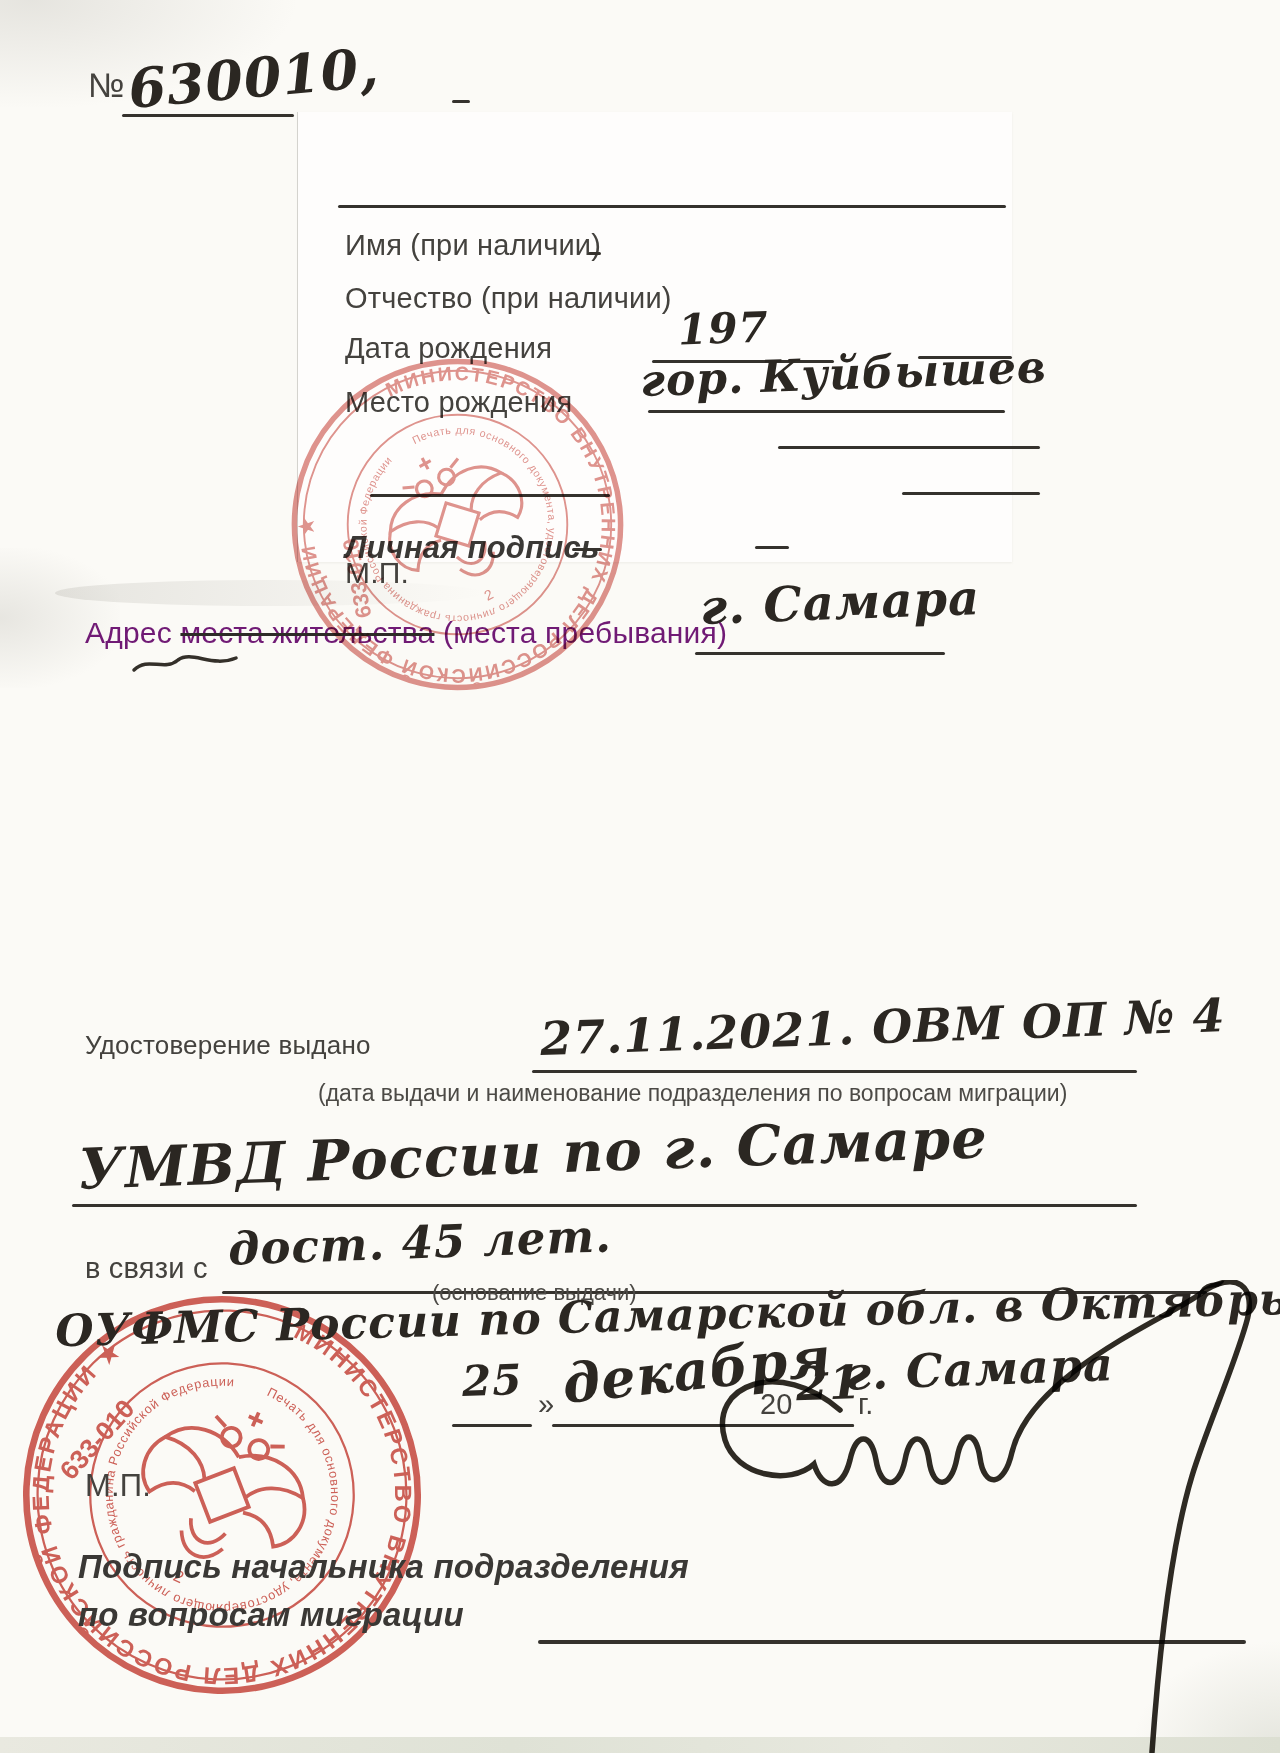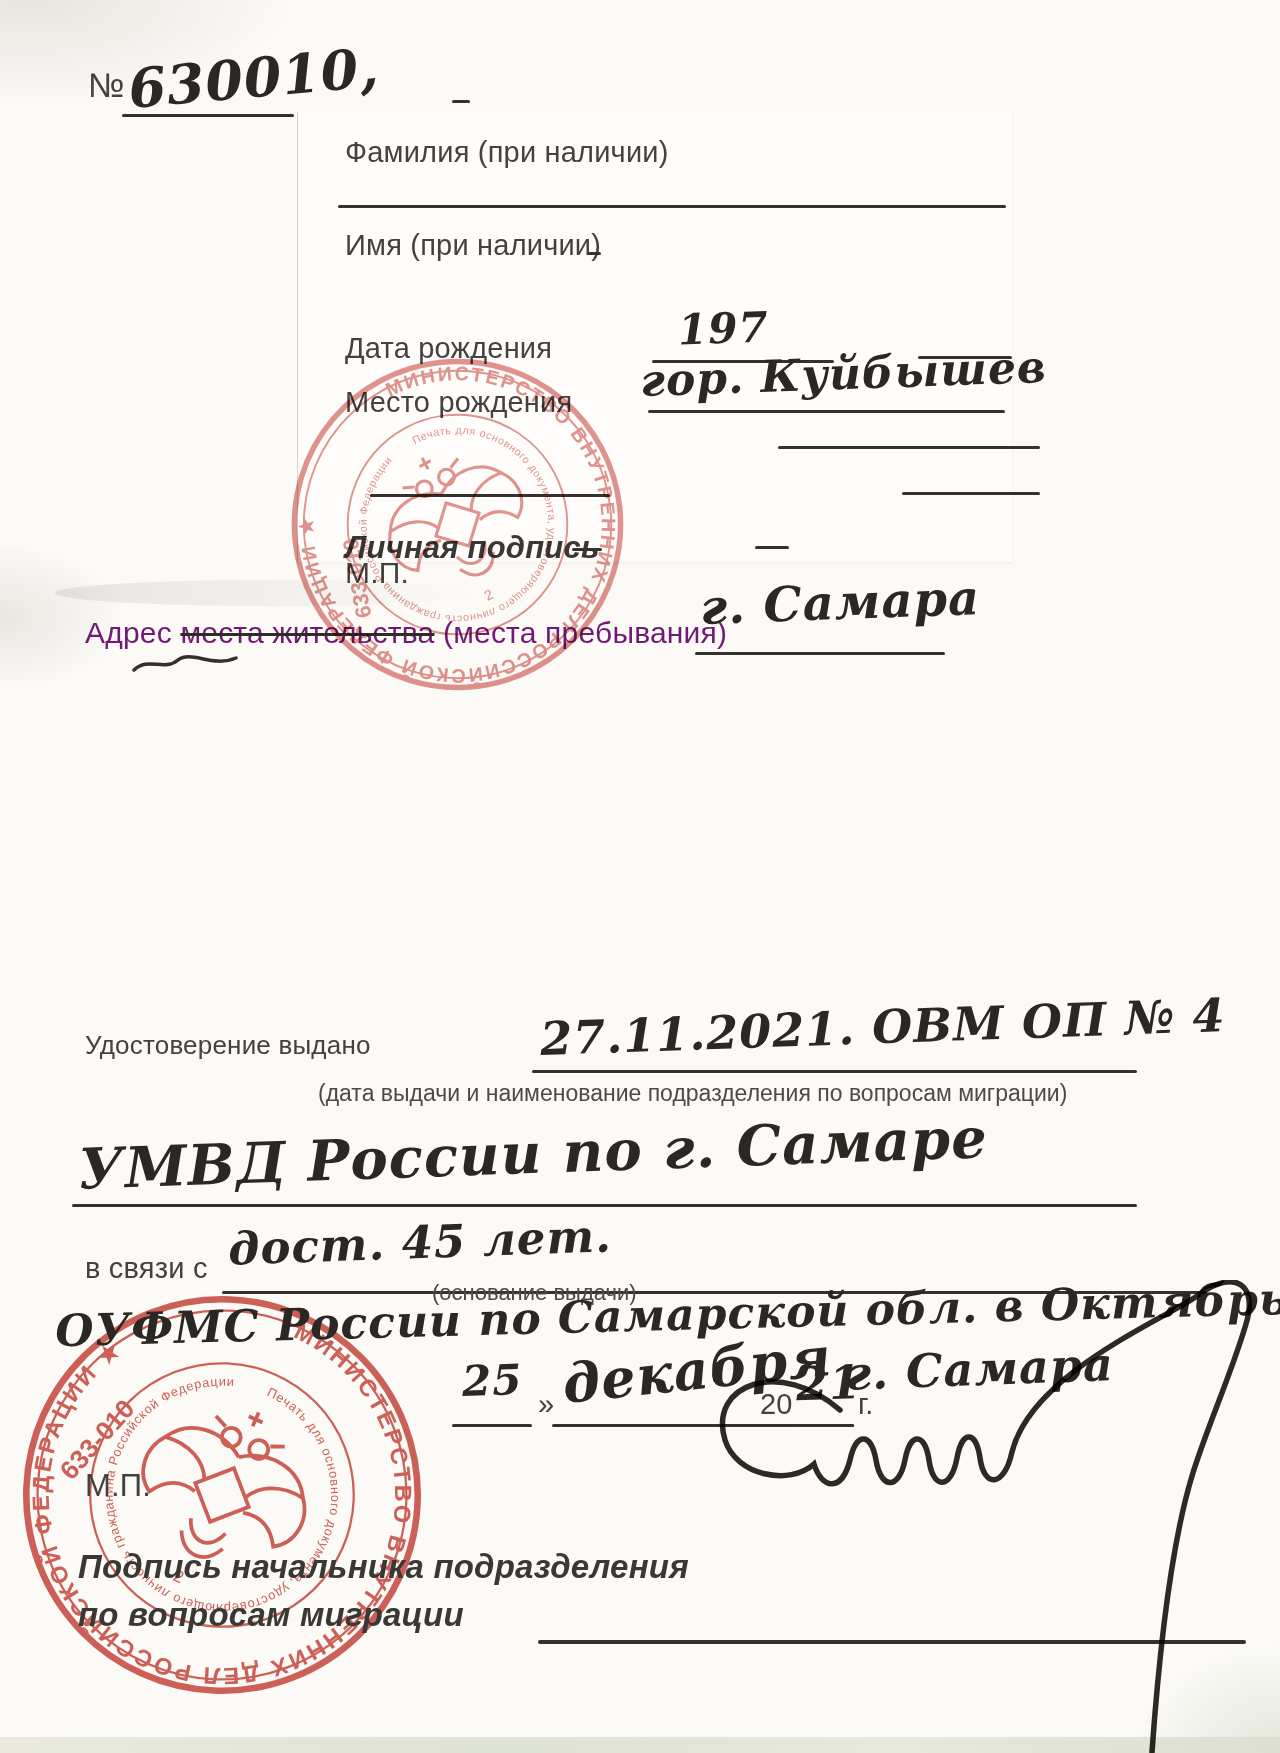--- a/index.html
+++ b/index.html
@@ -49,26 +49,26 @@
   <div class="smudge sm-fold"></div>
   <div class="smudge sm-br"></div>
 
   <div class="lbl" style="left:88px;top:66px;font-size:34px;">№</div>
   <div class="hand" style="left:128px;top:46px;font-size:54px;transform:rotate(-5deg);">630010,</div>
   <div class="bline" style="left:122px;top:114px;width:172px;"></div>
   <div class="bline" style="left:452px;top:100px;width:18px;"></div>
 
   <div class="card"></div>
 
-  <div class="lbl" style="left:345px;top:136px;">Фамилия (при наличии)</div>
   <div class="bline" style="left:338px;top:205px;width:668px;"></div>
 
   <div class="lbl" style="left:345px;top:229px;">Имя (при наличии)</div>
   <div class="bline" style="left:588px;top:252px;width:13px;"></div>
 
+  <div class="lbl" style="left:345px;top:282px;">Отчество (при наличии)</div>
 
   <div class="lbl" style="left:345px;top:332px;">Дата рождения</div>
   <div class="hand" style="left:678px;top:304px;font-size:42px;">197</div>
   <div class="bline" style="left:652px;top:360px;width:182px;"></div>
   <div class="bline" style="left:918px;top:356px;width:94px;"></div>
 
   <div class="lbl" style="left:345px;top:386px;">Место рождения</div>
   <div class="hand" style="left:640px;top:348px;font-size:44px;z-index:3;">гор. Куйбышев</div>
   <div class="bline" style="left:648px;top:410px;width:357px;"></div>
   <div class="bline" style="left:778px;top:446px;width:262px;"></div>

